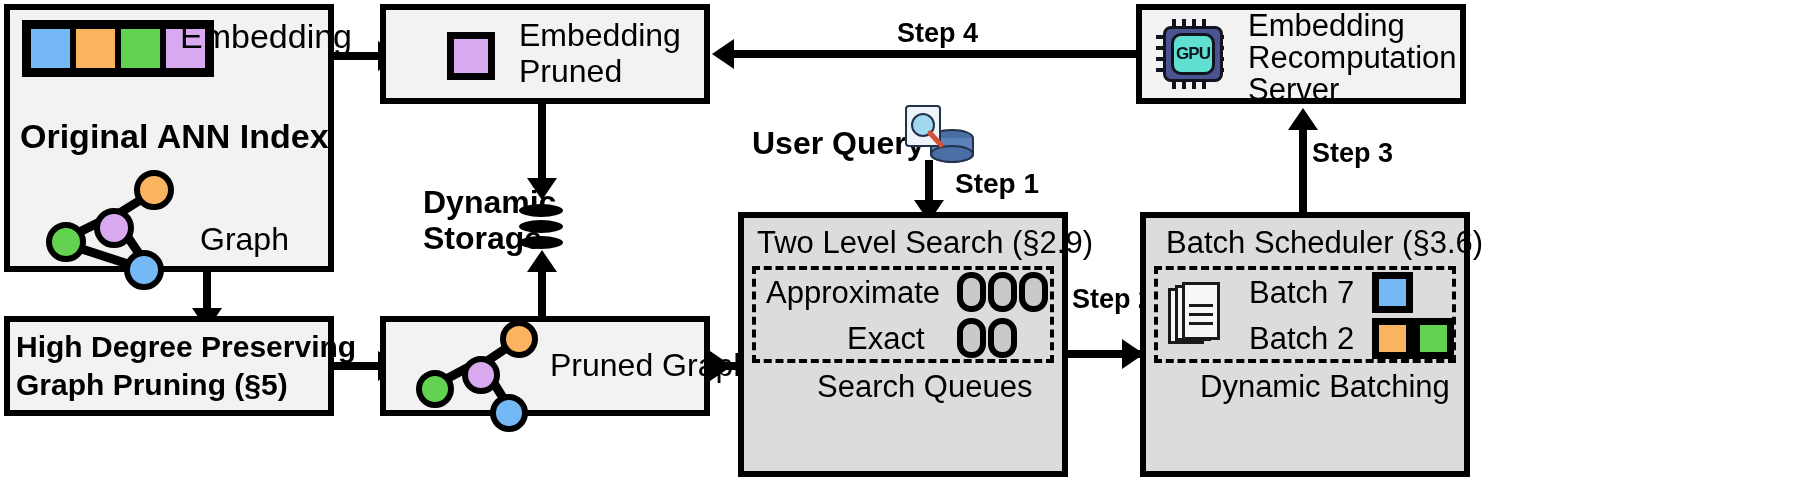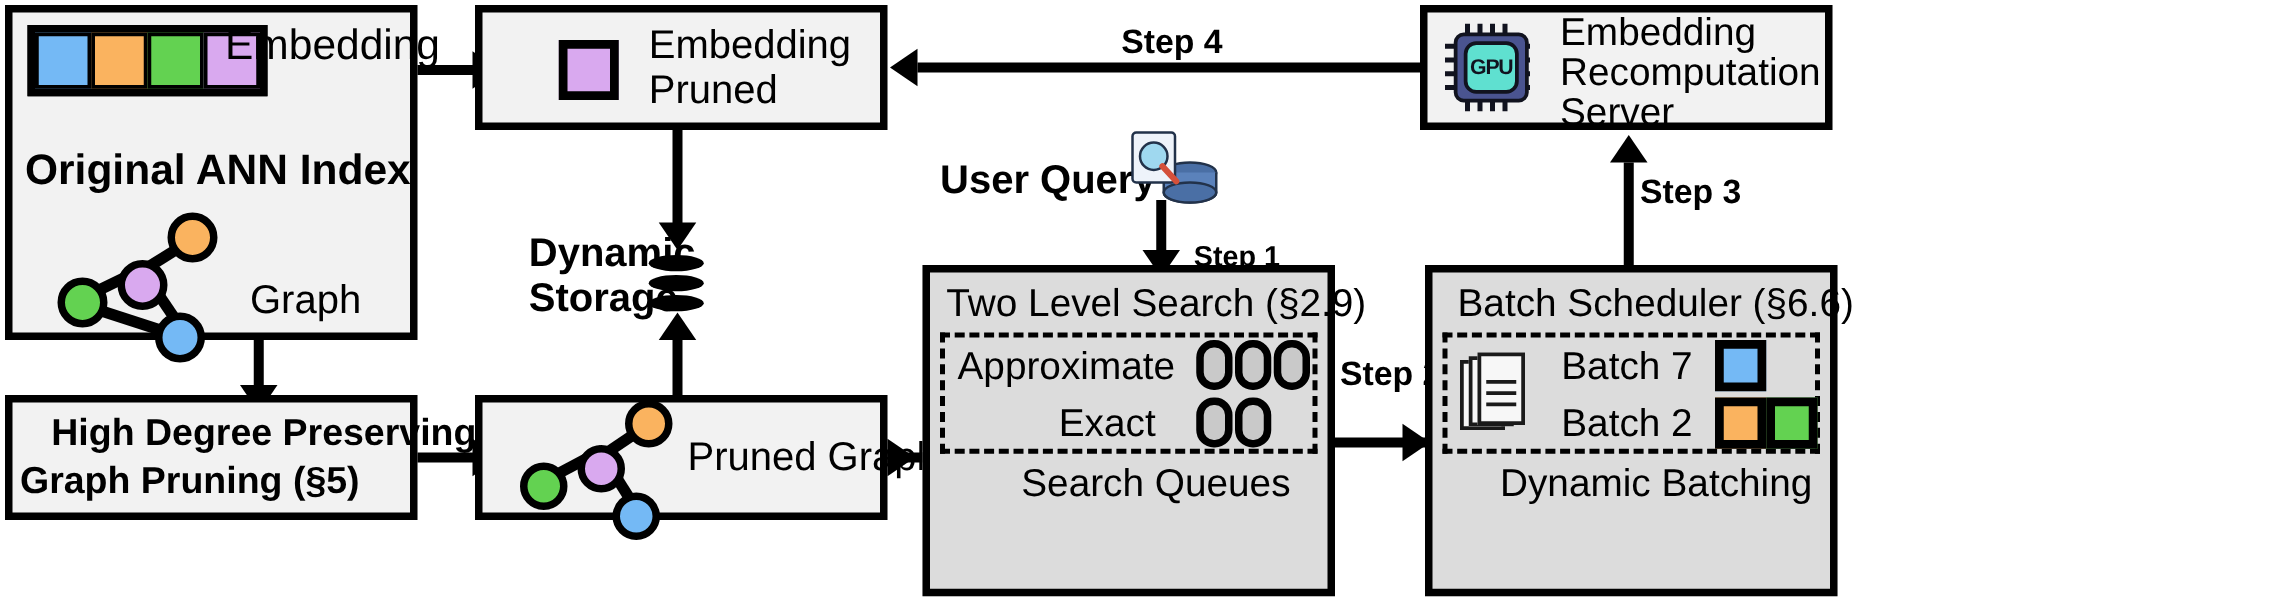--- a/index.html
+++ b/index.html
@@ -126,21 +126,21 @@
     <div class="ell" style="top:32px;height:13px;"></div>
   </div>
 
   <div class="vline" style="left:538px;top:268px;height:74px;"></div>
   <div class="arrowhead ah-up" style="left:527px;top:250px;"></div>
 
   <div class="vline" style="left:203px;top:272px;height:40px;"></div>
   <div class="arrowhead ah-down" style="left:192px;top:308px;"></div>
 
   <div class="box" style="left:4px;top:316px;width:330px;height:100px;"></div>
-  <div class="lbl bold" style="left:16px;top:330px;font-size:30px;margin-left:25px;">High Degree Preserving</div>
+  <div class="lbl bold" style="left:16px;top:330px;font-size:30px;">High Degree Preserving</div>
   <div class="lbl bold" style="left:16px;top:368px;font-size:30px;">Graph Pruning (§5)</div>
 
   <div class="hline" style="left:334px;top:362px;width:48px;"></div>
   <div class="arrowhead ah-right" style="left:378px;top:351px;"></div>
 
   <div class="box" style="left:380px;top:316px;width:330px;height:100px;"></div>
   <div class="graph" style="left:410px;top:318px;width:120px;height:96px;">
     <div class="gedge" style="left:26px;top:62px;width:52px;transform:rotate(-28deg);"></div>
     <div class="gedge" style="left:72px;top:42px;width:50px;transform:rotate(-34deg);"></div>
     <div class="gedge" style="left:76px;top:48px;width:44px;transform:rotate(58deg);"></div>
@@ -162,21 +162,21 @@
       <path d="M31 34 v16 a21 8 0 0 0 42 0 v-16" fill="#5b82bb" stroke="#22324a" stroke-width="2"></path>
       <ellipse cx="52" cy="50" rx="21" ry="8" fill="#4a6fa5" stroke="#22324a" stroke-width="2"></ellipse>
       <rect x="6" y="2" width="34" height="40" rx="3" fill="#eef3fa" stroke="#22324a" stroke-width="2"></rect>
       <circle cx="23" cy="21" r="11" fill="#9fd8ef" stroke="#22324a" stroke-width="2"></circle>
       <line x1="30" y1="29" x2="41" y2="41" stroke="#d4503a" stroke-width="5" stroke-linecap="round"></line>
     </svg>
   </div>
 
   <div class="vline" style="left:925px;top:160px;height:46px;"></div>
   <div class="arrowhead ah-down" style="left:914px;top:200px;"></div>
-  <div class="lbl bold" style="left:955px;top:168px;font-size:23px;margin-top:25px;">Step 1</div>
+  <div class="lbl bold" style="left:955px;top:168px;font-size:28px;">Step 1</div>
 
   <div class="box gray" style="left:738px;top:212px;width:330px;height:265px;"></div>
   <div class="lbl" style="left:757px;top:226px;font-size:31px;">Two Level Search (§2.9)</div>
 
   <div class="dashed" style="left:752px;top:266px;width:302px;height:97px;"></div>
 
   <div class="lbl" style="left:766px;top:276px;font-size:31px;">Approximate</div>
   <div class="pill" style="left:957px;top:272px;width:29px;height:40px;"></div>
   <div class="pill" style="left:988px;top:272px;width:29px;height:40px;"></div>
   <div class="pill" style="left:1019px;top:272px;width:29px;height:40px;"></div>
@@ -185,21 +185,21 @@
   <div class="pill" style="left:957px;top:318px;width:29px;height:40px;"></div>
   <div class="pill" style="left:988px;top:318px;width:29px;height:40px;"></div>
 
   <div class="lbl" style="left:817px;top:370px;font-size:31px;">Search Queues</div>
 
   <div class="hline" style="left:1068px;top:350px;width:74px;"></div>
   <div class="arrowhead ah-right" style="left:1122px;top:339px;"></div>
   <div class="lbl bold" style="left:1072px;top:284px;font-size:27px;">Step 2</div>
 
   <div class="box gray" style="left:1140px;top:212px;width:330px;height:265px;"></div>
-  <div class="lbl" style="left:1166px;top:226px;font-size:31px;">Batch Scheduler (§6.6)</div>
+  <div class="lbl" style="left:1166px;top:226px;font-size:31px;">Batch Scheduler (§3.6)</div>
 
   <div class="dashed" style="left:1154px;top:266px;width:302px;height:97px;"></div>
 
   <div class="docs" style="left:1168px;top:282px;width:56px;height:66px;">
     <div class="sheet" style="left:0;top:6px;width:36px;height:56px;"></div>
     <div class="sheet" style="left:7px;top:3px;width:36px;height:56px;"></div>
     <div class="sheet" style="left:14px;top:0;width:38px;height:58px;"></div>
     <div class="ln" style="left:21px;top:22px;width:24px;"></div>
     <div class="ln" style="left:21px;top:31px;width:24px;"></div>
     <div class="ln" style="left:21px;top:40px;width:24px;"></div>

